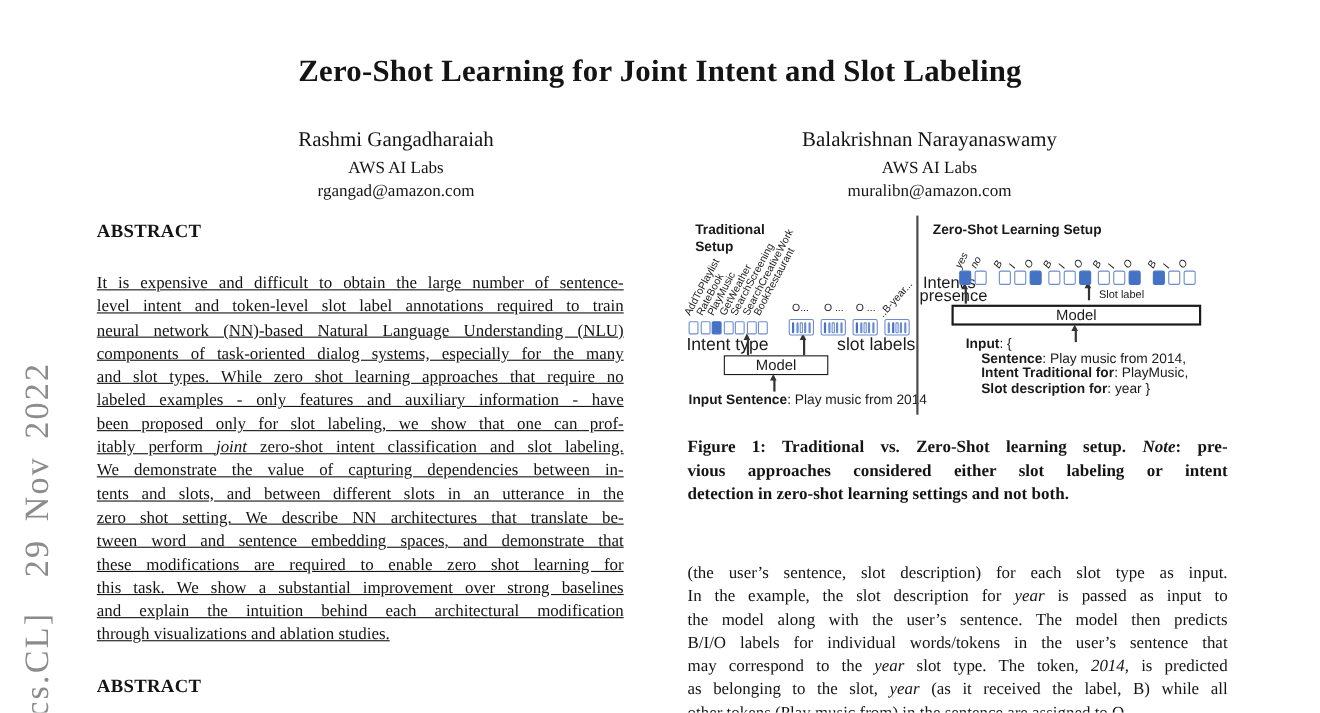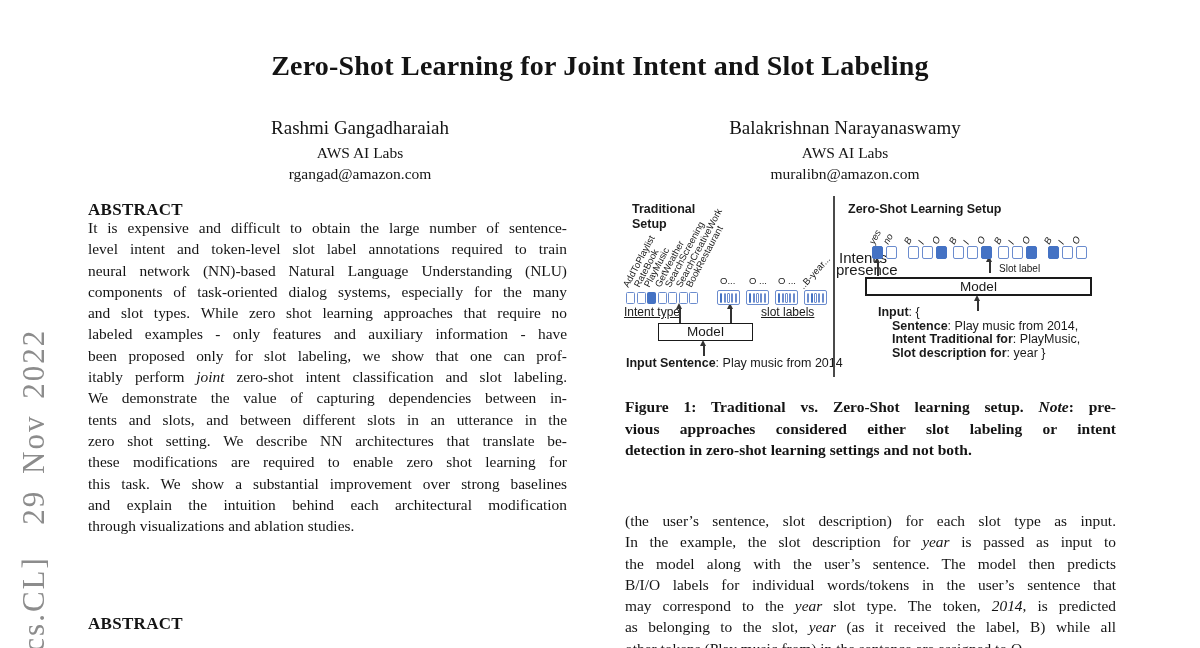--- a/index.html
+++ b/index.html
@@ -42,21 +42,21 @@
   .rot-lab.hand { font-style:italic; }
   .rot-year { position:absolute; transform-origin:left bottom; transform:rotate(-48deg);
               font-size:9.5px; line-height:11px; white-space:nowrap; }
   .sq  { position:absolute; width:9px;  height:12px; border:1.5px solid #6b8cce; background:#fff; border-radius:1.5px; }
   .sq2 { position:absolute; width:11px; height:13px; border:1.5px solid #6b8cce; background:#fff; border-radius:2px; }
   .sq.filled, .sq2.filled { background:#4472c4; border-color:#4472c4; }
   .slot-group { position:absolute; top:94px; width:23px; height:15px; border:1.5px solid #6b8cce;
                 border-radius:2px; display:flex; gap:1.5px; padding:1.5px 2px; background:#fff; }
   .slot-group .bar { flex:1; border:1px solid #6b8cce; border-radius:1px; background:#fff; }
   .slot-group .bar.filled { background:#4472c4; border-color:#4472c4; }
-  .axis-lab { position:absolute; font-size:12px;text-decoration:underline; }
+  .axis-lab { position:absolute; font-size:16px; }
   .o-lab    { position:absolute; font-size:9.5px; top:79px; }
   .model { position:absolute; border:1.5px solid #1a1a1a; background:#fff; text-align:center;
            font-size:13.5px; }
   .model.zs { border-width:2px; }
   .arr { position:absolute; width:1.5px; background:#333; }
   .arr::before { content:""; position:absolute; top:-5px; left:-3.2px;
                  border:3.5px solid transparent; border-bottom:6px solid #333; border-top:none; }
   .fig-divider { position:absolute; width:1.5px; background:#4a4a4a; }
   .fig-input-trad { position:absolute; left:4px; top:160px; font-size:12.5px; white-space:nowrap; }
   .fig-input-zs   { position:absolute; left:256px; top:110px; }
@@ -78,32 +78,33 @@
     <div class="a-aff">AWS AI Labs</div>
     <div class="a-email">rgangad@amazon.com</div>
   </div>
   <div class="author a2">
     <div class="a-name">Balakrishnan Narayanaswamy</div>
     <div class="a-aff">AWS AI Labs</div>
     <div class="a-email">muralibn@amazon.com</div>
   </div>
 
   <div class="sec-h" style="left:88px; top:200px;">ABSTRACT</div>
-  <div class="lines" style="left:88px; top:217px; width:479px;">
+  <div class="lines" style="left:88px; top:247px; width:479px;text-decoration:underline;">
       <div class="line">It is expensive and difficult to obtain the large number of sentence-</div>
       <div class="line">level intent and token-level slot label annotations required to train</div>
       <div class="line">neural network (NN)-based Natural Language Understanding (NLU)</div>
       <div class="line">components of task-oriented dialog systems, especially for the many</div>
       <div class="line">and slot types. While zero shot learning approaches that require no</div>
       <div class="line">labeled examples - only features and auxiliary information - have</div>
       <div class="line">been proposed only for slot labeling, we show that one can prof-</div>
       <div class="line"><span>itably perform </span><span class="it">joint</span><span> zero-shot intent classification and slot labeling.</span></div>
       <div class="line">We demonstrate the value of capturing dependencies between in-</div>
       <div class="line">tents and slots, and between different slots in an utterance in the</div>
       <div class="line">zero shot setting. We describe NN architectures that translate be-</div>
+      <div class="line">tween word and sentence embedding spaces, and demonstrate that</div>
       <div class="line">these modifications are required to enable zero shot learning for</div>
       <div class="line">this task. We show a substantial improvement over strong baselines</div>
       <div class="line">and explain the intuition behind each architectural modification</div>
       <div class="line last">through visualizations and ablation studies.</div>
     </div>
   <div class="sec-h" style="left:88px; top:614px;">ABSTRACT</div>
 
   <div class="figure" id="figure">
 
     <div class="fig-title" style="left:10px; top:6px; width:80px;">

